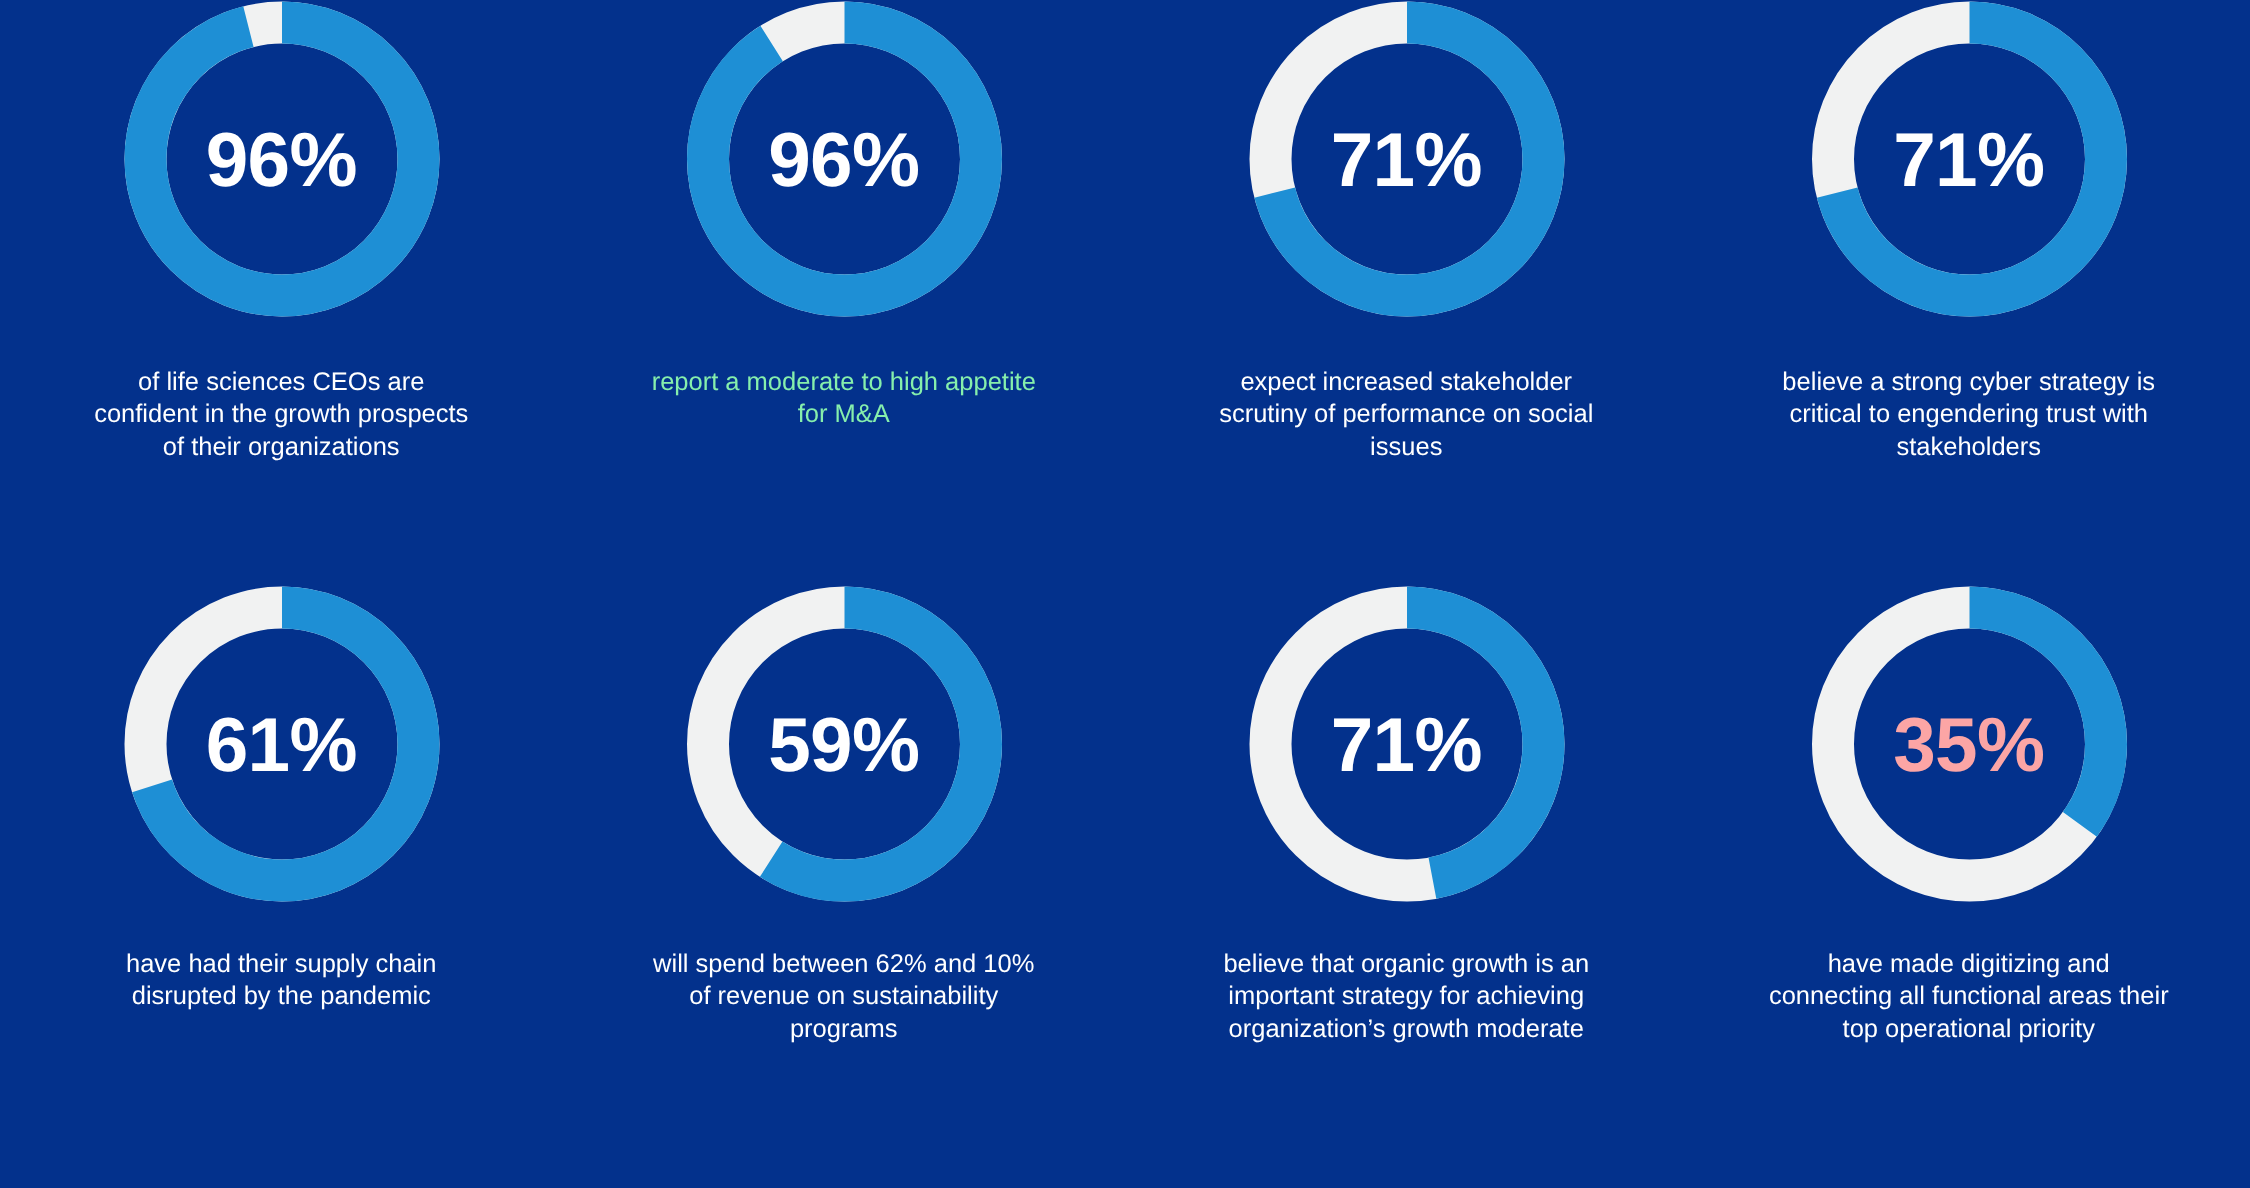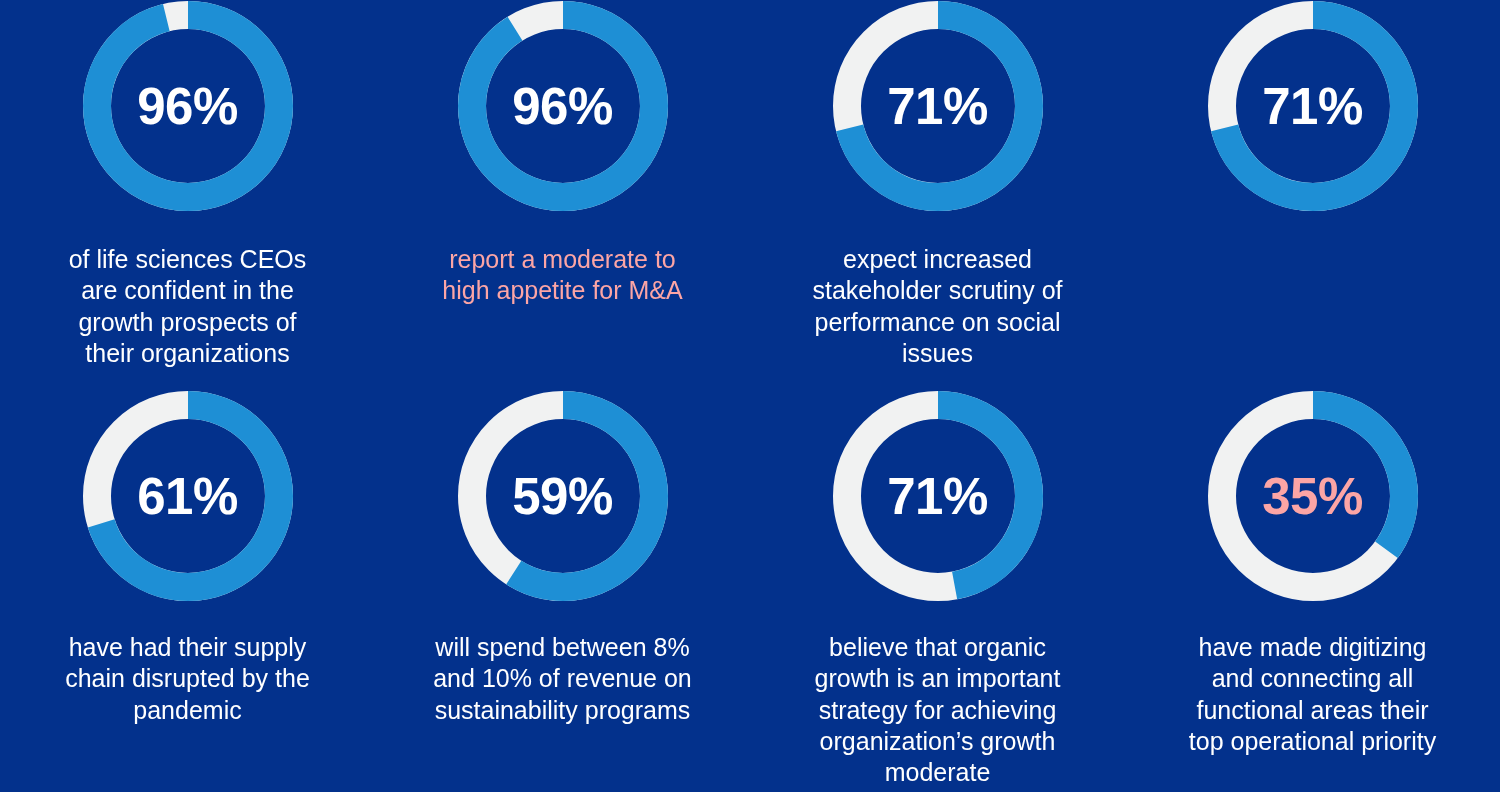--- a/index.html
+++ b/index.html
@@ -56,21 +56,21 @@
     font-weight: bold;
     color: #FFFFFF;
     letter-spacing: -0.5px;
     pointer-events: none;
   }
   .stat-caption {
     margin-top: 32px;
     width: 258px;
     text-align: center;
     color: #FFFFFF;
-    font-size: 25px;
+    font-size: 17px;
     line-height: 1.25;
     font-weight: 400;
   }
   .row-bottom .stat-caption {
     margin-top: 30px;
     width: 268px;
   }
 </style>
 </head>
 <body style="background: rgb(3, 49, 140);">
@@ -89,21 +89,21 @@
   </div>
 
   <div class="stat-card row-top">
     <div class="donut-wrap">
       <svg class="donut-svg" viewBox="0 0 212 212">
         <circle cx="106" cy="106" r="91" fill="none" stroke="#F1F2F2" stroke-width="28"></circle>
         <circle class="donut-arc" cx="106" cy="106" r="91" fill="none" stroke="#1E8FD5" stroke-width="28" transform="rotate(-90 106 106)" stroke-dasharray="520.3105752875415 51.459287665800844" stroke-dashoffset="0"></circle>
       </svg>
       <div class="donut-value" style="color: rgb(255, 255, 255);">96%</div>
     </div>
-    <div class="stat-caption" style="color: #fca5a5;">report a moderate to high appetite for M&amp;A</div>
+    <div class="stat-caption" style="color: #86efac;">report a moderate to high appetite for M&amp;A</div>
   </div>
 
   <div class="stat-card row-top">
     <div class="donut-wrap">
       <svg class="donut-svg" viewBox="0 0 212 212">
         <circle cx="106" cy="106" r="91" fill="none" stroke="#F1F2F2" stroke-width="28"></circle>
         <circle class="donut-arc" cx="106" cy="106" r="91" fill="none" stroke="#1E8FD5" stroke-width="28" transform="rotate(-90 106 106)" stroke-dasharray="405.95660269687306 165.81326025646928" stroke-dashoffset="0"></circle>
       </svg>
       <div class="donut-value" style="color: rgb(255, 255, 255);">71%</div>
     </div>
@@ -111,20 +111,21 @@
   </div>
 
   <div class="stat-card row-top">
     <div class="donut-wrap">
       <svg class="donut-svg" viewBox="0 0 212 212">
         <circle cx="106" cy="106" r="91" fill="none" stroke="#F1F2F2" stroke-width="28"></circle>
         <circle class="donut-arc" cx="106" cy="106" r="91" fill="none" stroke="#1E8FD5" stroke-width="28" transform="rotate(-90 106 106)" stroke-dasharray="405.95660269687306 165.81326025646928" stroke-dashoffset="0"></circle>
       </svg>
       <div class="donut-value" style="color: rgb(255, 255, 255);">71%</div>
     </div>
+    <div class="stat-caption" style="color: rgb(255, 255, 255);">believe a strong cyber strategy is critical to engendering trust with stakeholders</div>
   </div>
 
   <div class="stat-card row-bottom">
     <div class="donut-wrap">
       <svg class="donut-svg" viewBox="0 0 212 212">
         <circle cx="106" cy="106" r="91" fill="none" stroke="#F1F2F2" stroke-width="28"></circle>
         <circle class="donut-arc" cx="106" cy="106" r="91" fill="none" stroke="#1E8FD5" stroke-width="28" transform="rotate(-90 106 106)" stroke-dasharray="400.2389040673396 171.53095888600274" stroke-dashoffset="0"></circle>
       </svg>
       <div class="donut-value" style="color: rgb(255, 255, 255);">61%</div>
     </div>
@@ -132,21 +133,21 @@
   </div>
 
   <div class="stat-card row-bottom">
     <div class="donut-wrap">
       <svg class="donut-svg" viewBox="0 0 212 212">
         <circle cx="106" cy="106" r="91" fill="none" stroke="#F1F2F2" stroke-width="28"></circle>
         <circle class="donut-arc" cx="106" cy="106" r="91" fill="none" stroke="#1E8FD5" stroke-width="28" transform="rotate(-90 106 106)" stroke-dasharray="337.34421914247196 234.42564381087038" stroke-dashoffset="0"></circle>
       </svg>
       <div class="donut-value" style="color: rgb(255, 255, 255);">59%</div>
     </div>
-    <div class="stat-caption" style="color: rgb(255, 255, 255);">will spend between 8% and 10% of revenue on sustainability programs</div>
+    <div class="stat-caption" style="color: rgb(255, 255, 255);">will spend between 62% and 10% of revenue on sustainability programs</div>
   </div>
 
   <div class="stat-card row-bottom">
     <div class="donut-wrap">
       <svg class="donut-svg" viewBox="0 0 212 212">
         <circle cx="106" cy="106" r="91" fill="none" stroke="#F1F2F2" stroke-width="28"></circle>
         <circle class="donut-arc" cx="106" cy="106" r="91" fill="none" stroke="#1E8FD5" stroke-width="28" transform="rotate(-90 106 106)" stroke-dasharray="268.7318355880709 303.03802736527143" stroke-dashoffset="0"></circle>
       </svg>
       <div class="donut-value" style="color: rgb(255, 255, 255);">71%</div>
     </div>

